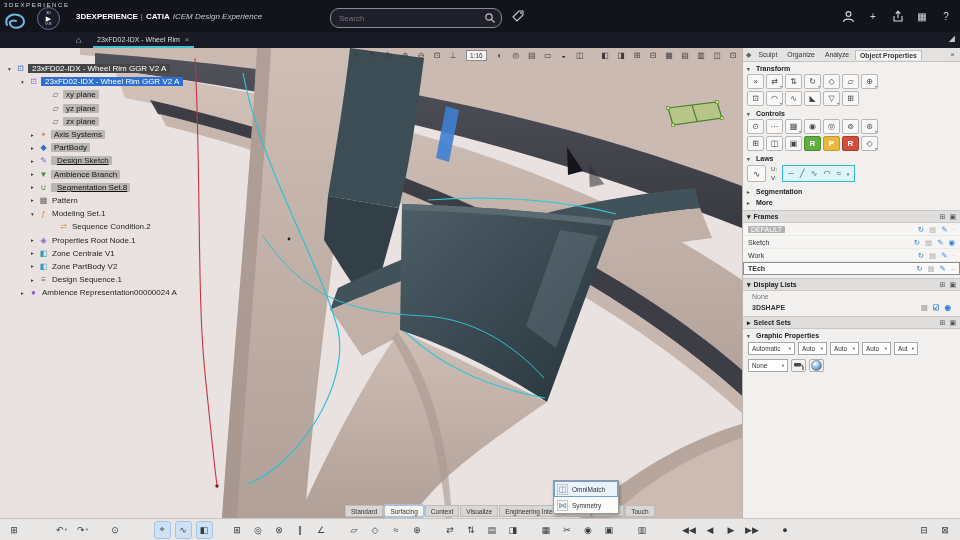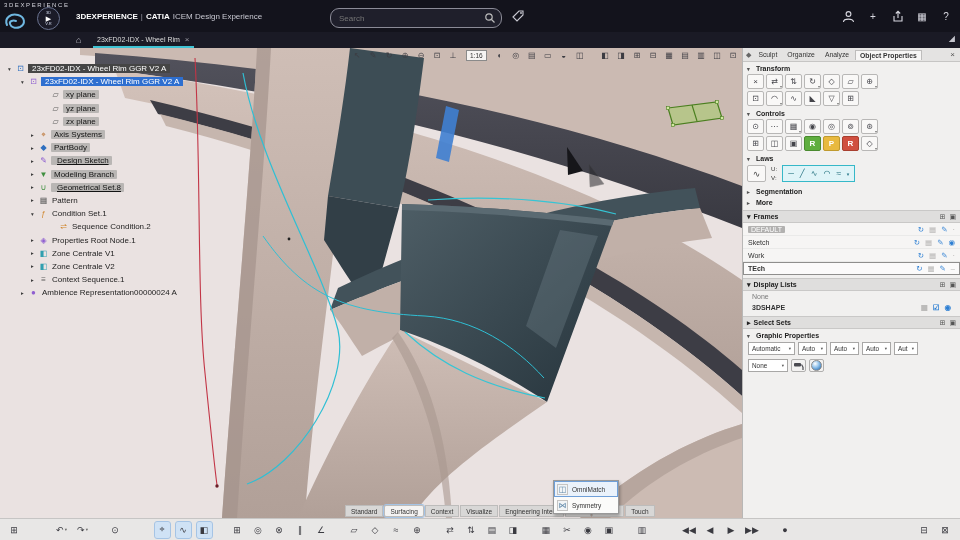--- a/index.html
+++ b/index.html
@@ -12,21 +12,21 @@
   .swirl { position:absolute; left:3px; top:11px; }
   .compass { position:absolute; left:37px; top:7px; width:23px; height:23px; border-radius:50%;
              background:#1b1b28; border:1px solid #6a7390; display:flex; flex-direction:column;
              align-items:center; justify-content:center; line-height:1; }
   .compass .c-top { font-size:4px; color:#cfd6ea; }
   .compass .c-play { font-size:7px; color:#fff; }
   .compass .c-bot { font-size:4px; color:#cfd6ea; }
   .app-title { position:absolute; left:76px; top:0; height:32px; display:flex; align-items:center; gap:3px; font-size:8px; white-space:nowrap; }
   .app-title .b { font-weight:bold; color:#fff; }
   .app-title .sep { color:#9a9aa6; }
-  .app-title .lite { color:#c9c9d2; }
+  .app-title .lite { color:#c9c9d2;font-style:italic; }
   .searchwrap { position:absolute; left:330px; top:8px; width:172px; height:20px; background:#1f1f2b;
                 border:1px solid #8b8b97; border-radius:9px; display:flex; align-items:center; }
   .searchwrap input { flex:1; background:transparent; border:none; outline:none; color:#ccc; font-size:8px; padding:0 8px; font-family:inherit; }
   .tagicon { position:absolute; left:511px; top:9px; }
   .tb-right { position:absolute; right:8px; top:0; height:32px; display:flex; align-items:center; gap:12px; }
   .tb-ico { font-size:10px; color:#d8d8e0; display:flex; align-items:center; justify-content:center; min-width:12px; }
 
   
   #tabbar { position:absolute; top:32px; left:0; right:0; height:16px; background:#1a1a25; color:#ddd; z-index:40; }
   .home { position:absolute; left:76px; top:0; height:16px; display:flex; align-items:center; font-size:9px; color:#cfcfd8; }
@@ -323,42 +323,42 @@
           <span class="tind ind2"></span>
           <span class="caret">▸</span>
           <span class="tico cE">✎</span>
           <span class="lab chip under">Design Sketch</span>
         </div>
 
         <div class="trow">
           <span class="tind ind2"></span>
           <span class="caret">▸</span>
           <span class="tico cC">▼</span>
-          <span class="lab chip">Modeling Branch</span>
+          <span class="lab chip">Ambience Branch</span>
         </div>
 
         <div class="trow">
           <span class="tind ind2"></span>
           <span class="caret">▸</span>
           <span class="tico cC">∪</span>
-          <span class="lab chip under">Geometrical Set.8</span>
+          <span class="lab chip under">Segmentation Set.8</span>
         </div>
 
         <div class="trow">
           <span class="tind ind2"></span>
           <span class="caret">▸</span>
           <span class="tico cA">▦</span>
           <span class="lab plain">Pattern</span>
         </div>
 
         <div class="trow">
           <span class="tind ind2"></span>
           <span class="caret">▾</span>
           <span class="tico cD">ƒ</span>
-          <span class="lab plain">Condition Set.1</span>
+          <span class="lab plain">Modeling Set.1</span>
         </div>
 
         <div class="trow">
           <span class="tind ind4"></span>
           <span class="caret"></span>
           <span class="tico cD">⇌</span>
           <span class="lab plain">Sequence Condition.2</span>
         </div>
 
         <div class="trow">
@@ -372,28 +372,28 @@
           <span class="tind ind2"></span>
           <span class="caret">▸</span>
           <span class="tico cF">◧</span>
           <span class="lab plain">Zone Centrale V1</span>
         </div>
 
         <div class="trow">
           <span class="tind ind2"></span>
           <span class="caret">▸</span>
           <span class="tico cF">◧</span>
-          <span class="lab plain">Zone Centrale V2</span>
+          <span class="lab plain">Zone PartBody V2</span>
         </div>
 
         <div class="trow">
           <span class="tind ind2"></span>
           <span class="caret">▸</span>
           <span class="tico cA">≡</span>
-          <span class="lab plain">Context Sequence.1</span>
+          <span class="lab plain">Design Sequence.1</span>
         </div>
 
         <div class="trow">
           <span class="tind ind1"></span>
           <span class="caret">▸</span>
           <span class="tico cE">●</span>
           <span class="lab plain">Ambience Representation00000024 A</span>
         </div>
       </div>
   </div>

